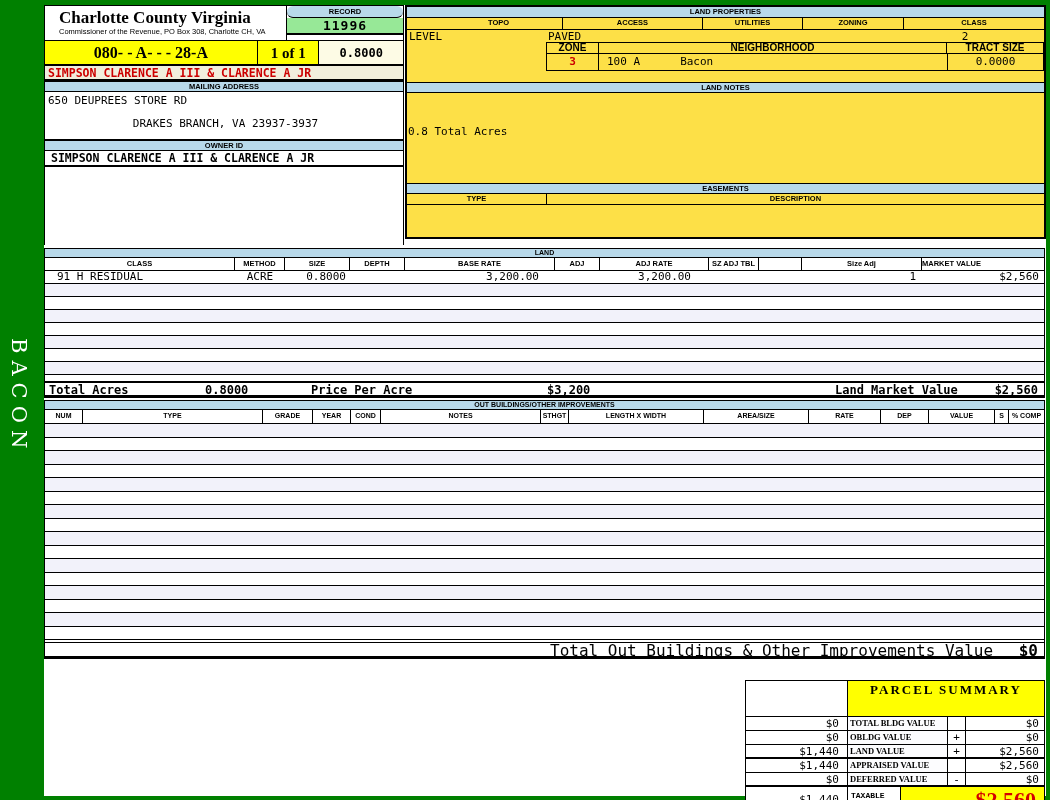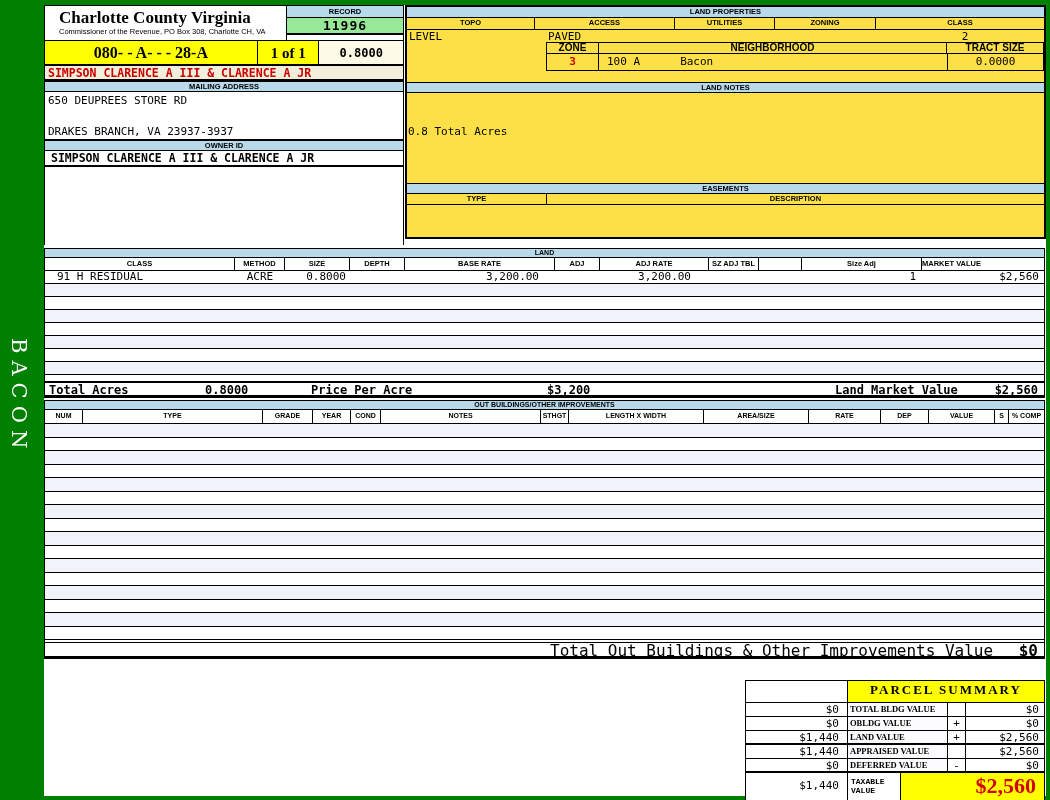--- a/index.html
+++ b/index.html
@@ -15,35 +15,35 @@
               font-size:7.5px; font-weight:bold; text-align:center; height:11px; line-height:9px; }
 
   
   .owner-card { position:absolute; left:44px; top:5px; width:360px; height:240px; background:#fff;
                 border-left:1px solid #000; border-right:1px solid #000; }
   .oc-header { display:flex; height:36px; border-top:1px solid #000; border-bottom:1px solid #000; }
   .title-block { flex:1; padding-left:14px; padding-top:2px; }
   .county-title { font-family:"Liberation Serif", serif; font-weight:bold; font-size:17px; line-height:19px; }
   .commissioner { font-size:7.5px; line-height:9px; }
   .record-box { width:117px; border-left:1px solid #000; }
-  .record-hdr { background:#B8D9EA; border-bottom:1px solid #000; font-size:7.5px; font-weight:bold; text-align:center; height:12px; line-height:12px; }
+  .record-hdr { background:#B8D9EA; border-bottom:1px solid #000; font-size:7.5px; font-weight:bold; text-align:center; height:12px; line-height:12px;border-radius:6px; }
   .record-val { background:#97E897; border-bottom:2px solid #000; text-align:center; font-weight:bold; font-size:13px; height:17px; line-height:16px; font-family:"DejaVu Sans Mono", monospace; letter-spacing:1px; }
   .mapnum-hdrs, .mapnum-vals { display:flex; }
   .mh { background:#B8D9EA; border-bottom:1px solid #000; font-size:7.5px; font-weight:bold; text-align:center; height:11px; line-height:10px; }
   .mh1 { width:214px; border-right:1px solid #000; }
   .mh2 { width:62px;  border-right:1px solid #000; }
   .mh3 { width:84px; }
   .mv { height:25px; border-bottom:2px solid #000; text-align:center; }
   .mv1 { width:214px; background:#FFFF00; border-right:1px solid #000; font-family:"Liberation Serif", serif; font-weight:bold; font-size:16px; line-height:24px; }
   .mv2 { width:62px;  background:#FFFF00; border-right:1px solid #000; font-family:"Liberation Serif", serif; font-weight:bold; font-size:15px; line-height:24px; }
   .mv3 { width:84px;  background:#FDFBE5; font-family:"DejaVu Sans Mono", monospace; font-weight:bold; font-size:12px; line-height:24px; }
   .owner-row { background:#F1EEDC; border-bottom:2px solid #000; height:15px; line-height:14px;
                color:#CC0000; font-weight:bold; font-size:11.5px; font-family:"DejaVu Sans Mono", monospace; padding-left:3px; white-space:nowrap; overflow:hidden; }
   .addr-box { height:48px; border-bottom:1px solid #000; padding:2px 0 0 3px; font-size:11px; line-height:13px; font-family:"DejaVu Sans Mono", monospace; display:flex; flex-direction:column; justify-content:space-between; }
-  .addr-line2 { padding-bottom:1px; }
+  .addr-line2 { padding-bottom:9px;text-align:center; }
   .ownerid-row { height:16px; line-height:15px; border-bottom:2px solid #000; font-weight:bold; font-size:11.5px; font-family:"DejaVu Sans Mono", monospace; padding-left:6px; white-space:nowrap; overflow:hidden; }
 
   
   .lp-card { position:absolute; left:405px; top:5px; width:641px; height:234px; background:#fde047; border:2px solid #000000; }
   .lp-cols { display:flex; border-bottom:1px solid #000; }
   .lp-col { font-size:7.5px; font-weight:bold; text-align:center; height:11px; line-height:10px; border-right:1px solid #000; }
   .lp-col:last-child { border-right:none; }
   .lp-vals { position:relative; height:13px; font-family:"DejaVu Sans Mono", monospace; font-size:11px; }
   .lp-topo { position:absolute; left:2px; top:0; }
   .lp-access { position:absolute; left:141px; top:0; }
@@ -91,21 +91,21 @@
   .oc5{width:160px;} .oc6{width:28px;} .oc7{width:135px;} .oc8{width:105px;} .oc9{width:72px;}
   .oc10{width:48px;} .oc11{width:66px;} .oc12{width:14px;} .oc13{flex:1;}
   .outb-totals { position:relative; height:17px; border-top:1px solid #000; border-bottom:3px solid #000;
                  font-family:"DejaVu Sans Mono", monospace; font-size:16px; line-height:15px; }
   .ob-lbl{position:absolute;left:505px;} .ob-val{position:absolute;right:6px;font-weight:bold;}
 
   
   .parcel { position:absolute; left:745px; top:680px; width:300px; border:1px solid #000; background:#fff; font-size:11px; }
   .ps-row { display:flex; border-bottom:1px solid #000; height:14px; }
   .ps-row.heavy { border-bottom:2px solid #000; }
-  .ps-hdr-row { display:flex; border-bottom:1px solid #000; height:22px; }
+  .ps-hdr-row { display:flex; border-bottom:1px solid #000; height:36px; }
   .ps-left { width:102px; border-right:1px solid #000; text-align:right; padding-right:8px;
              font-family:"DejaVu Sans Mono", monospace; font-size:11px; line-height:13px; }
   .ps-hdr-left { width:102px; border-right:1px solid #000; }
   .ps-title { flex:1; background:#FFFF00; font-family:"Liberation Serif", serif; font-weight:bold; font-size:13px;
               letter-spacing:2px; text-align:center; line-height:17px; }
   .ps-label { width:100px; border-right:1px solid #000; font-family:"Liberation Serif", serif; font-weight:bold;
               font-size:8.5px; line-height:13px; padding-left:2px; background:#FCFCFE; white-space:nowrap; overflow:hidden; }
   .ps-op { width:18px; border-right:1px solid #000; text-align:center; font-family:"DejaVu Sans Mono", monospace; line-height:13px; }
   .ps-val { flex:1; text-align:right; padding-right:5px; font-family:"DejaVu Sans Mono", monospace; line-height:13px; }
   .ps-tax-row { display:flex; height:27px; }
@@ -145,21 +145,21 @@
       <div class="addr-line1">650 DEUPREES STORE RD</div>
       <div class="addr-line2">DRAKES BRANCH, VA 23937-3937</div>
     </div>
     <div class="blue-bar">OWNER ID</div>
     <div class="ownerid-row">SIMPSON CLARENCE A III &amp; CLARENCE A JR</div>
   </div>
 
   <div class="lp-card">
     <div class="blue-bar" style="border-top:none;">LAND PROPERTIES</div>
     <div class="lp-cols">
-      <div class="lp-col" style="width:128px;">TOPO</div>
+      <div class="lp-col" style="width:128px;margin-left:28px;">TOPO</div>
       <div class="lp-col" style="width:140px;">ACCESS</div>
       <div class="lp-col" style="width:100px;">UTILITIES</div>
       <div class="lp-col" style="width:101px;">ZONING</div>
       <div class="lp-col" style="flex:1;">CLASS</div>
     </div>
     <div class="lp-vals">
       <span class="lp-topo">LEVEL</span>
       <span class="lp-access">PAVED</span>
       <span class="lp-class">2</span>
     </div>

